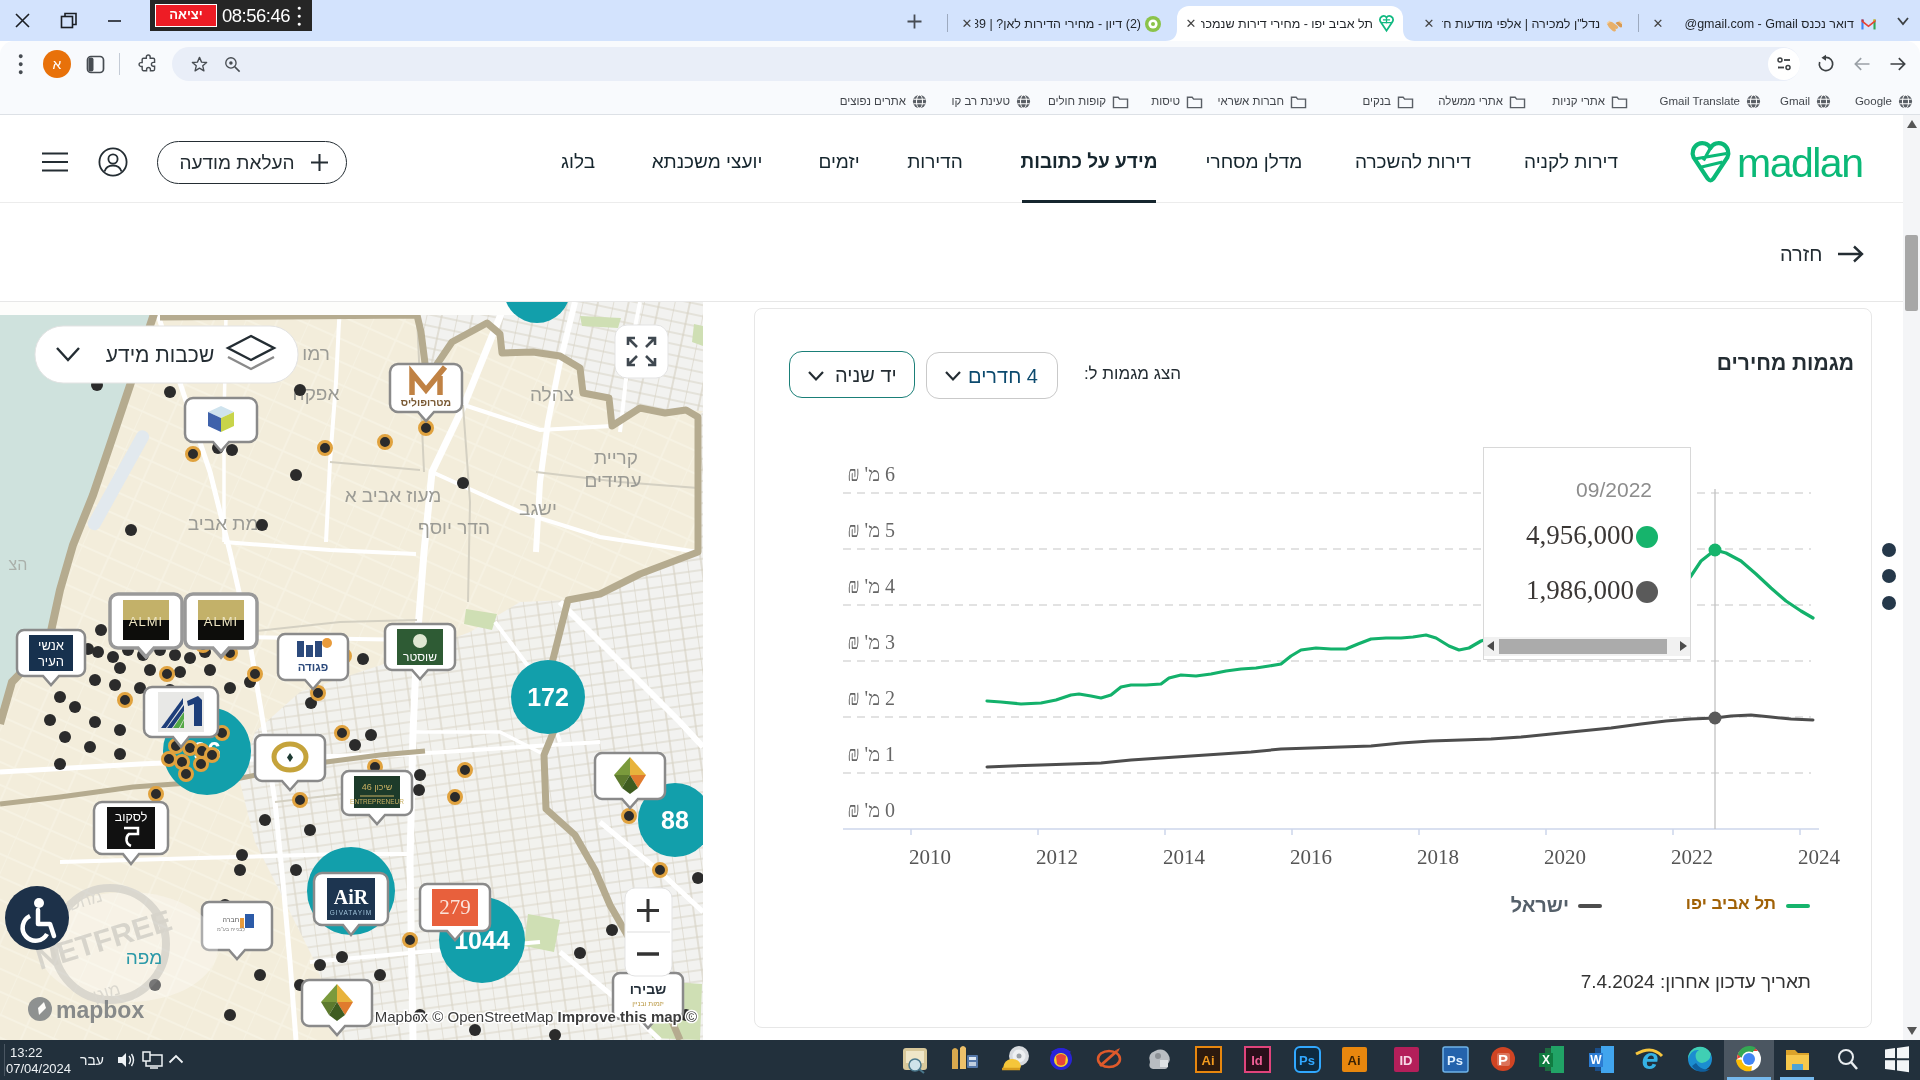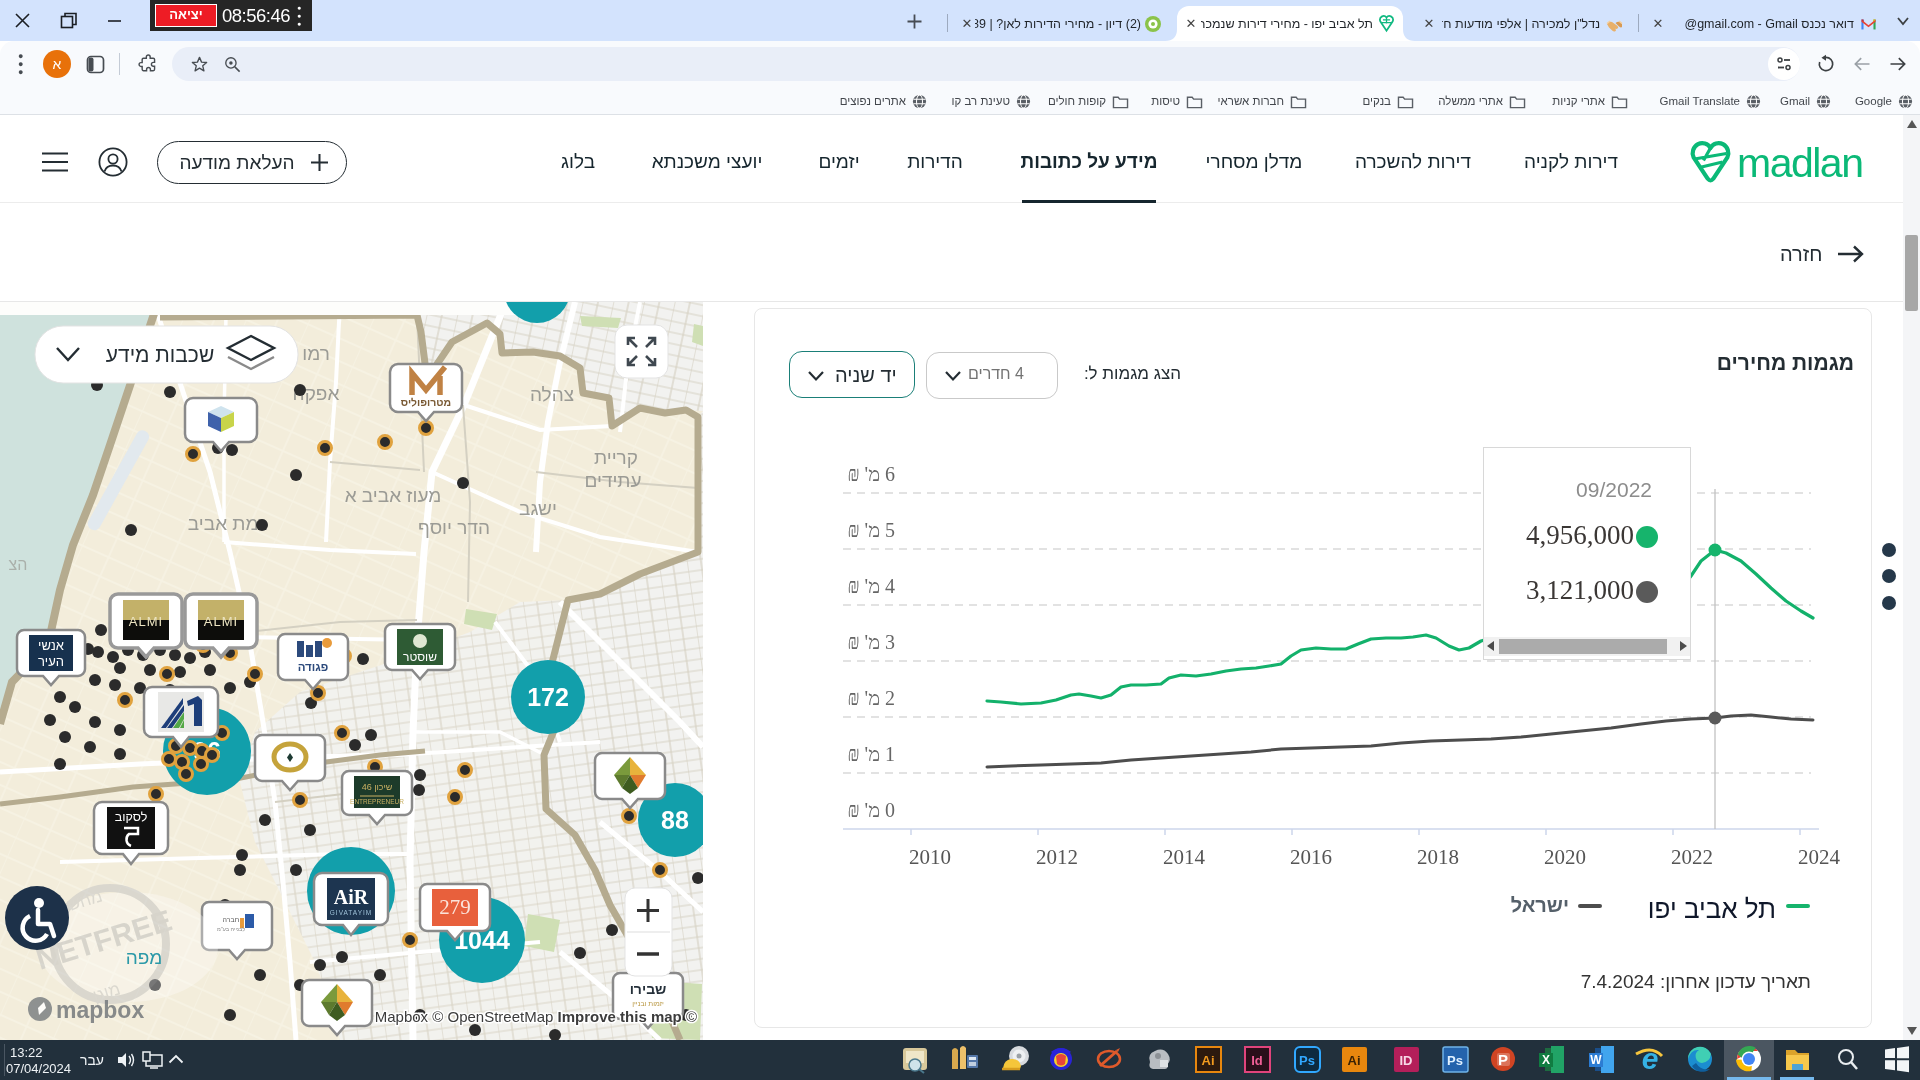--- a/index.html
+++ b/index.html
@@ -661,21 +661,21 @@
       <path d="M627 630 H670" stroke="#e8e8e8" stroke-width="1.5"></path>
       <path d="M648 597 V620 M637 608.5 H659" stroke="#333" stroke-width="3"></path>
       <path d="M637 652 H659" stroke="#333" stroke-width="3.5"></path>
     </g>
   </svg>
   </div>
   <div id="panel">
     <div class="abs" style="right:17px;top:42px;font-size:21px;font-weight:bold;color:#242d33">מגמות מחירים</div>
     <div class="abs" style="right:690px;top:55px;font-size:17px;color:#242d33;direction:rtl">הצג מגמות ל:</div>
     <div class="abs" style="left:171px;top:43px;width:132px;height:47px;border:1px solid #c9c9c9;border-radius:13px"></div>
-    <div class="abs" style="left:213px;top:56px;font-size:16px;color:#737373;direction:rtl">4 חדרים</div>
+    <div class="abs" style="left:213px;top:56px;font-size:20px;color:#0c4a6e;direction:rtl">4 חדרים</div>
     <svg class="abs" style="left:189px;top:61px" width="18" height="12" viewBox="0 0 18 12">
         <path d="M2 2 L9 9.5 L16 2" fill="none" stroke="#242d33" stroke-width="2.2"></path>
       </svg>
     <div class="abs" style="left:34px;top:42px;width:126px;height:47px;border:1.5px solid #1a7f78;border-radius:13px"></div>
     <div class="abs" style="left:80px;top:55px;font-size:20px;color:#242d33">יד שניה</div>
     <svg class="abs" style="left:52px;top:61px" width="18" height="12" viewBox="0 0 18 12">
         <path d="M2 2 L9 9.5 L16 2" fill="none" stroke="#242d33" stroke-width="2.2"></path>
       </svg>
     <svg class="abs" style="left:0;top:0" width="1118" height="718" viewBox="754 308 1118 718" id="chartsvg">
       <g stroke="#d9d9d9" stroke-width="1.5" stroke-dasharray="8 6">
@@ -716,31 +716,31 @@
     <div class="xlab" style="left:497px">2016</div>
     <div class="xlab" style="left:624px">2018</div>
     <div class="xlab" style="left:751px">2020</div>
     <div class="xlab" style="left:878px">2022</div>
     <div class="xlab" style="left:1005px">2024</div>
 
     <div class="abs" style="left:728px;top:138px;width:208px;height:213px;background:#fff;border:1px solid #d8d8d8">
       <div class="abs" style="right:38px;top:30px;font-family:Liberation Sans, sans-serif;font-size:21px;color:#8c8c8c">09/2022</div>
       <div class="abs" style="right:56px;top:72px;font-family:'Liberation Serif',serif;font-size:27px;color:#3b3735">4,956,000</div>
       <div class="abs" style="left:152px;top:78px;width:22px;height:22px;border-radius:50%;background:#16b46c"></div>
-      <div class="abs" style="right:56px;top:127px;font-family:'Liberation Serif',serif;font-size:27px;color:#3b3735">3,121,000</div>
+      <div class="abs" style="right:56px;top:127px;font-family:'Liberation Serif',serif;font-size:27px;color:#3b3735">1,986,000</div>
       <div class="abs" style="left:152px;top:133px;width:22px;height:22px;border-radius:50%;background:#5a5a5a"></div>
       <div class="abs" style="left:0;top:189px;width:206px;height:19px;background:#f1f1f1">
         <div class="abs" style="left:15px;top:2px;width:168px;height:15px;background:#ababab"></div>
         <div class="abs" style="left:3px;top:4px;width:0;height:0;border-right:7px solid #4c4c4c;border-top:5.5px solid transparent;border-bottom:5.5px solid transparent"></div>
         <div class="abs" style="right:3px;top:4px;width:0;height:0;border-left:7px solid #4c4c4c;border-top:5.5px solid transparent;border-bottom:5.5px solid transparent"></div>
       </div>
     </div>
 
     <div class="abs" style="left:1031px;top:595px;width:24px;height:4px;background:#16b46c;border-radius:2px"></div>
-    <div class="abs" style="right:95px;top:585px;font-size:26px;font-weight:normal;color:#0f172a">תל אביב יפו</div>
+    <div class="abs" style="right:95px;top:585px;font-size:17px;font-weight:bold;color:#a16207">תל אביב יפו</div>
     <div class="abs" style="left:823px;top:595px;width:24px;height:4px;background:#4d4d4d;border-radius:2px"></div>
     <div class="abs" style="right:302px;top:585px;font-size:20px;font-weight:bold;color:#55606a">ישראל</div>
     <div class="abs" style="right:60px;top:662px;font-size:19px;color:#333">תאריך עדכון אחרון: 7.4.2024</div>
   </div>
 
   <div class="abs" style="left:1882px;top:428px;width:14px;height:14px;border-radius:50%;background:#25384a"></div>
   <div class="abs" style="left:1882px;top:454px;width:14px;height:14px;border-radius:50%;background:#25384a"></div>
   <div class="abs" style="left:1882px;top:481px;width:14px;height:14px;border-radius:50%;background:#25384a"></div>
   <div id="sbar">
     <div class="abs" style="left:4px;top:5px;width:0;height:0;border-bottom:8px solid #555;border-left:5px solid transparent;border-right:5px solid transparent"></div>

